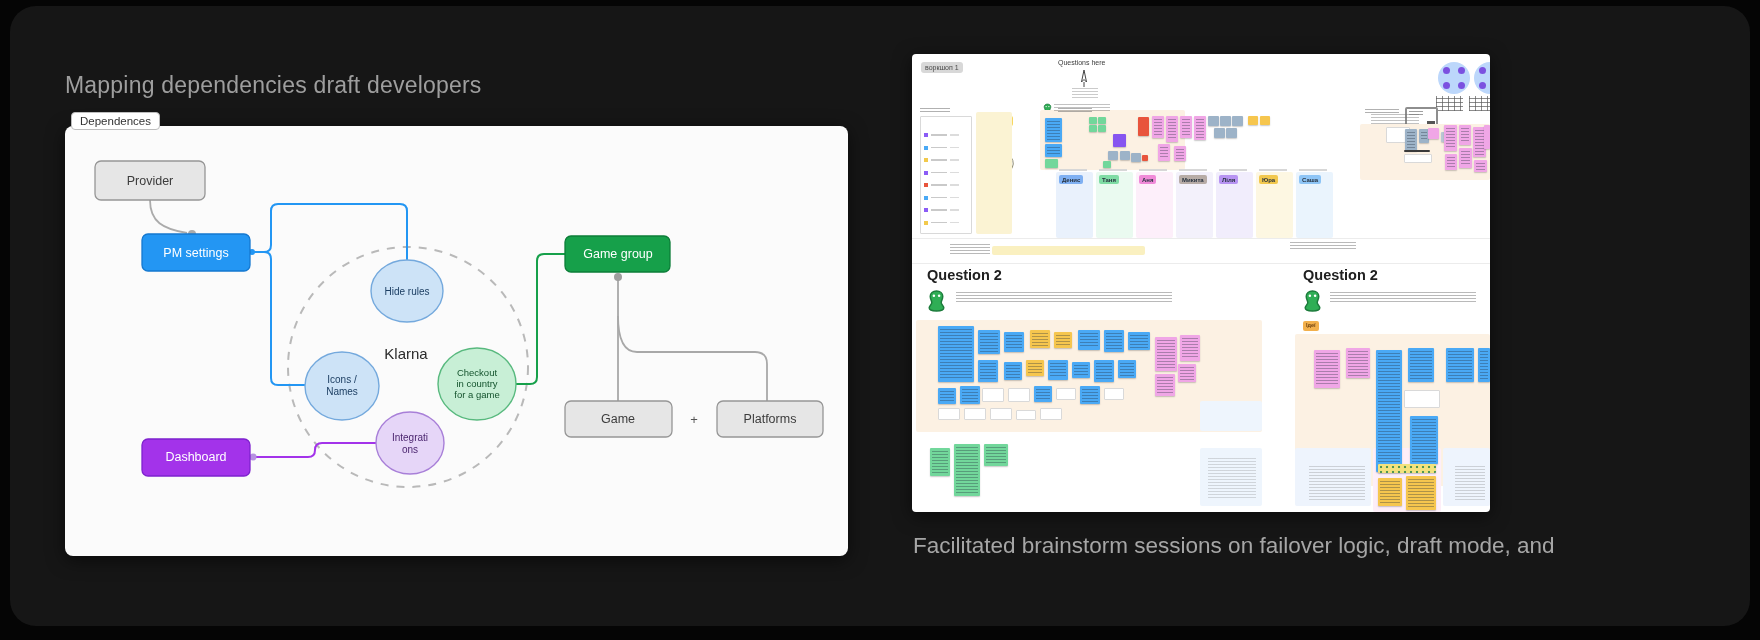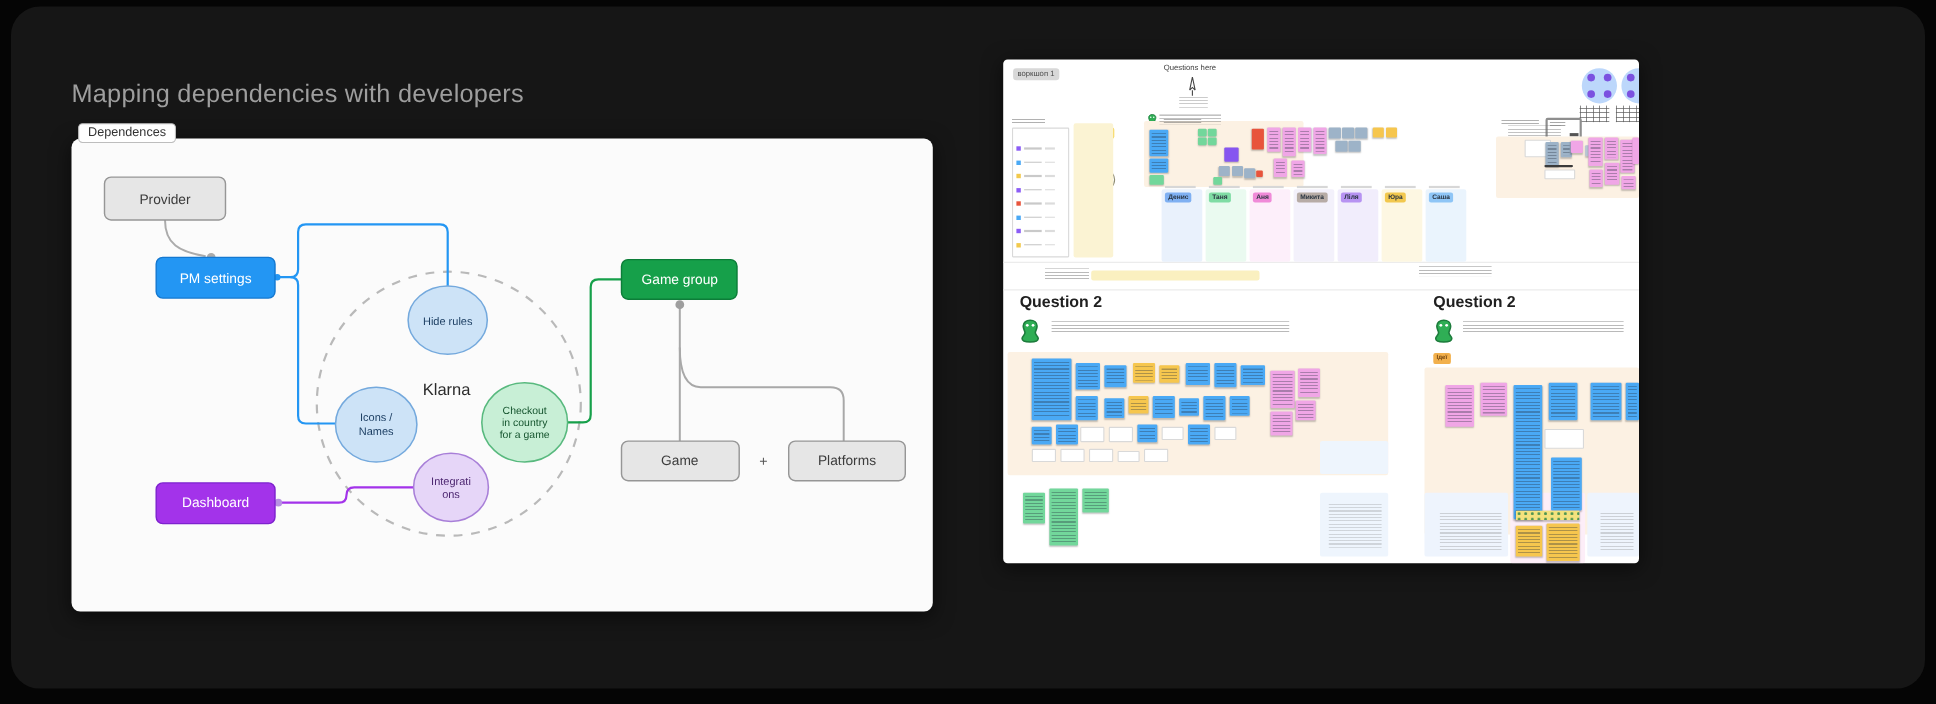--- a/index.html
+++ b/index.html
@@ -55,21 +55,21 @@
     background-image:radial-gradient(circle at 3px 3px,rgba(40,130,70,.8) 1px,transparent 1.6px);
     background-size:6px 5px;}
   svg text{font-family:"Liberation Sans",sans-serif;}
 </style>
 </head>
 <body>
 
 <div class="stage">
   <div class="dark-card"></div>
 
-  <div class="left-heading">Mapping dependencies with developers</div>
+  <div class="left-heading">Mapping dependencies draft developers</div>
 
   <div class="left-card">
     <div class="tab-chip">Dependences</div>
 
     <svg width="783" height="430" viewBox="0 0 783 430">
 
       <circle cx="343" cy="241" r="120" fill="none" stroke="#b9b9b9" stroke-width="2" stroke-dasharray="8 8"></circle>
 
       <path d="M85,74 C85,96 98,103 122,107" fill="none" stroke="#ababab" stroke-width="1.8"></path>
       <circle cx="127" cy="108" r="4" fill="#ababab"></circle>
@@ -481,14 +481,15 @@
       <i style="position: absolute; left: 307px; top: 115px; width: 28px; height: 1.5px; background: rgb(215, 215, 215);"></i>
       <div class="name-col" style="left: 344px; top: 118px; width: 37px; height: 66px; background: rgb(253, 247, 226);"></div>
       <span class="name-chip" style="left: 347px; top: 121px; background: rgb(242, 200, 78);">Юра</span>
       <i style="position: absolute; left: 347px; top: 115px; width: 28px; height: 1.5px; background: rgb(215, 215, 215);"></i>
       <div class="name-col" style="left: 384px; top: 118px; width: 37px; height: 66px; background: rgb(234, 244, 253);"></div>
       <span class="name-chip" style="left: 387px; top: 121px; background: rgb(142, 197, 246);">Саша</span>
       <i style="position: absolute; left: 387px; top: 115px; width: 28px; height: 1.5px; background: rgb(215, 215, 215);"></i>
     </div>
 
   <div class="caption">
+    <div>Facilitated brainstorm sessions on failover logic, draft mode, and</div>
   </div>
 </div>
 
 </body></html>

